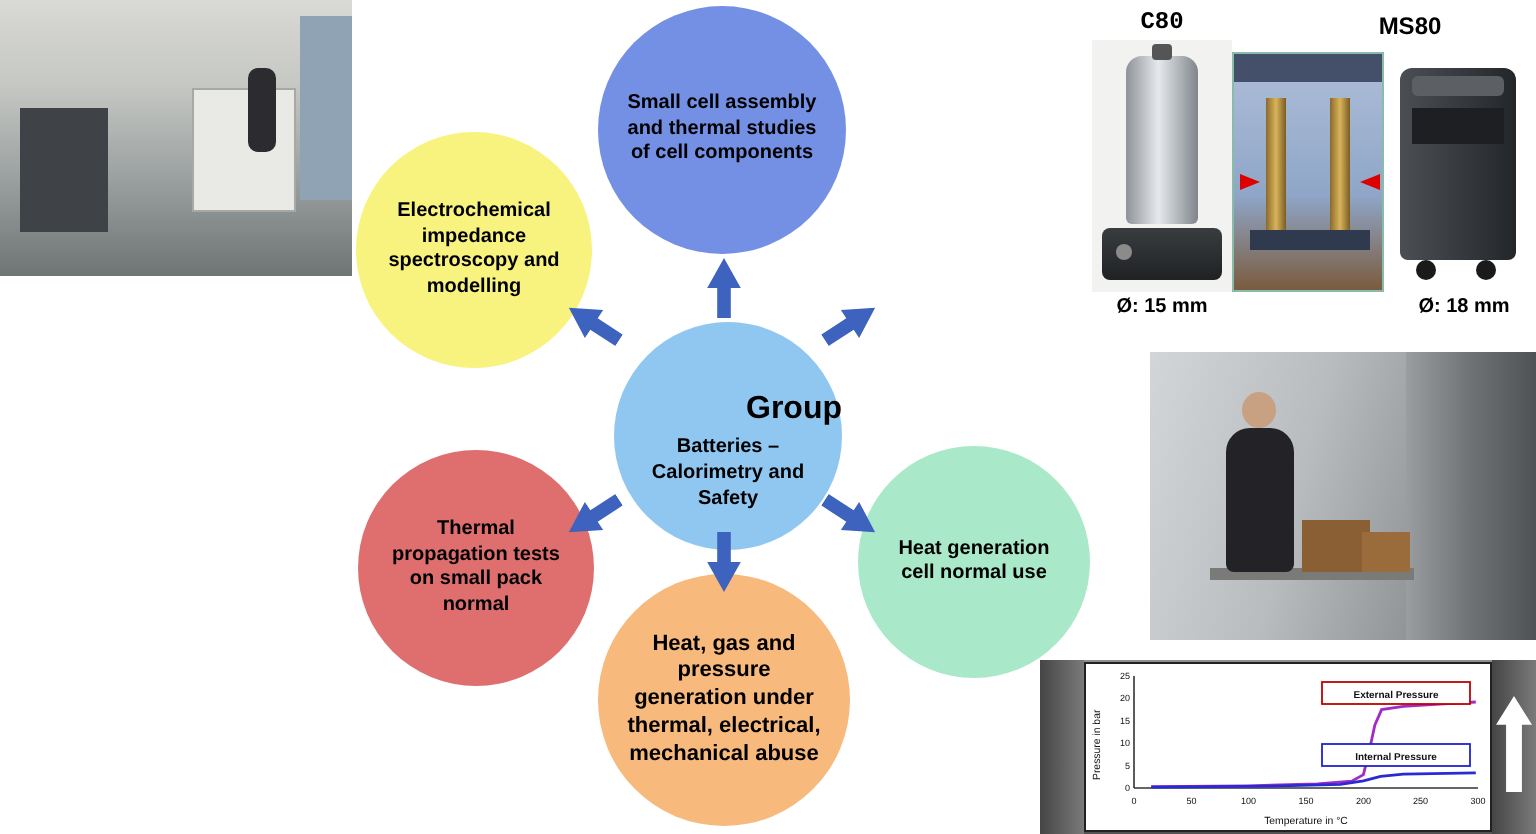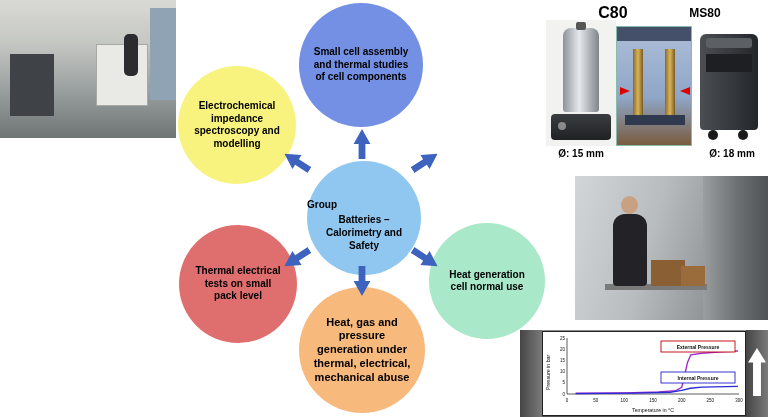--- a/index.html
+++ b/index.html
@@ -1,25 +1,25 @@
 <!DOCTYPE html>
 <html><head>
 <meta charset="utf-8">
 <style>
   * { margin:0; padding:0; box-sizing:border-box; }
   body { font-family:"Liberation Sans", sans-serif; background:#fff; }
   #canvas { position:relative; width:768px; height:417px; background:#fff; overflow:hidden; }
 
   
   .node { position:absolute; border-radius:50%; display:flex; flex-direction:column;
-          align-items:flex-start; justify-content:center; text-align:center;
+          align-items:flex-end; justify-content:center; text-align:center;
           font-weight:700; color:#000; }
   .node .nlabel { padding:0 13px; font-size:10px; line-height:1.25; }
   .node.small  .nlabel { font-size:11px; }
-  .center-title { font-size:10px; font-weight:700; margin-bottom:3px;margin-top:15px; }
+  .center-title { font-size:16px; font-weight:700; margin-bottom:3px;margin-top:15px; }
   .center-sub   { font-size:10px; font-weight:700; line-height:1.3; padding:0 16px; }
 
   .arrow { position:absolute; width:30px; height:20px;
            clip-path:polygon(0 33%,50% 33%,50% 8%,100% 50%,50% 92%,50% 67%,0 67%); }
 
   
   .photo { position:absolute; overflow:hidden; }
   .ph-el { position:absolute; }
 
   #photo-burnt { left:0; top:148; width:150px; height:87px; background:#aaa69e; }
@@ -66,21 +66,21 @@
   #photo-person .wall { left:128px; top:0; width:65px; height:144px;
       background:linear-gradient(90deg,#9a9ea1,#6e7275,#4e5255); }
   #photo-person .head { left:46px; top:20px; width:17px; height:18px; background:#c8a183; border-radius:50%; }
   #photo-person .torso { left:38px; top:38px; width:34px; height:72px; background:#232327; border-radius:12px 12px 4px 4px; }
   #photo-person .bench { left:30px; top:108px; width:102px; height:6px; background:#7a7a78; }
   #photo-person .box1 { left:76px; top:84px; width:34px; height:26px; background:#8a5f33; }
   #photo-person .box2 { left:106px; top:90px; width:24px; height:20px; background:#9a6c3b; }
 
   
   .cap-label { position:absolute; font-weight:700; color:#000; text-align:center; }
-  #c80-label  { left:578px; top:4px;  width:70px; font-size:16px; }
+  #c80-label  { left:546px; top:4px;  width:70px; font-size:12px;font-family:Liberation Mono, monospace; }
   #ms80-label { left:668px; top:6px;  width:74px; font-size:12px;text-align:center; }
   #c80-dia    { left:544px; top:148px; width:74px; font-size:10px; }
   #ms80-dia   { left:696px; top:148px; width:72px; font-size:10px; }
 
   
   figure { margin:0; }
   #eis-chart { position:absolute; left:6px; top:2px; width:172px; height:136px; background:#fff; }
   svg text { font-family:"Liberation Sans", sans-serif; fill:#111; }
   .tick { font-size:4.2px; }
   .ax-label { font-size:5.2px; }
@@ -171,21 +171,21 @@
   <div class="node" style="left: 299px; top: 3px; width: 124px; height: 124px; background: rgb(115, 144, 228);">
     <span class="nlabel">Small cell assembly and thermal studies of cell components</span>
   </div>
   <div class="node" style="left: 429px; top: 223px; width: 116px; height: 116px; background: rgb(169, 232, 200);">
     <span class="nlabel">Heat generation cell normal use</span>
   </div>
   <div class="node small" style="left: 299px; top: 287px; width: 126px; height: 126px; background: rgb(247, 185, 124);">
     <span class="nlabel">Heat, gas and pressure generation under thermal, electrical, mechanical abuse</span>
   </div>
   <div class="node" style="left: 179px; top: 225px; width: 118px; height: 118px; background: rgb(223, 110, 110);">
-    <span class="nlabel">Thermal electrical tests on small pack level</span>
+    <span class="nlabel">Thermal propagation tests on small pack normal</span>
   </div>
   <div class="node" style="left: 178px; top: 66px; width: 118px; height: 118px; background: rgb(248, 243, 127);">
     <span class="nlabel">Electrochemical impedance spectroscopy and modelling</span>
   </div>
 
   <div class="node" style="left: 307px; top: 161px; width: 114px; height: 114px; background: rgb(144, 199, 240);">
     <div class="center-title">Group</div>
     <div class="center-sub">Batteries – Calorimetry and Safety</div>
   </div>
 

